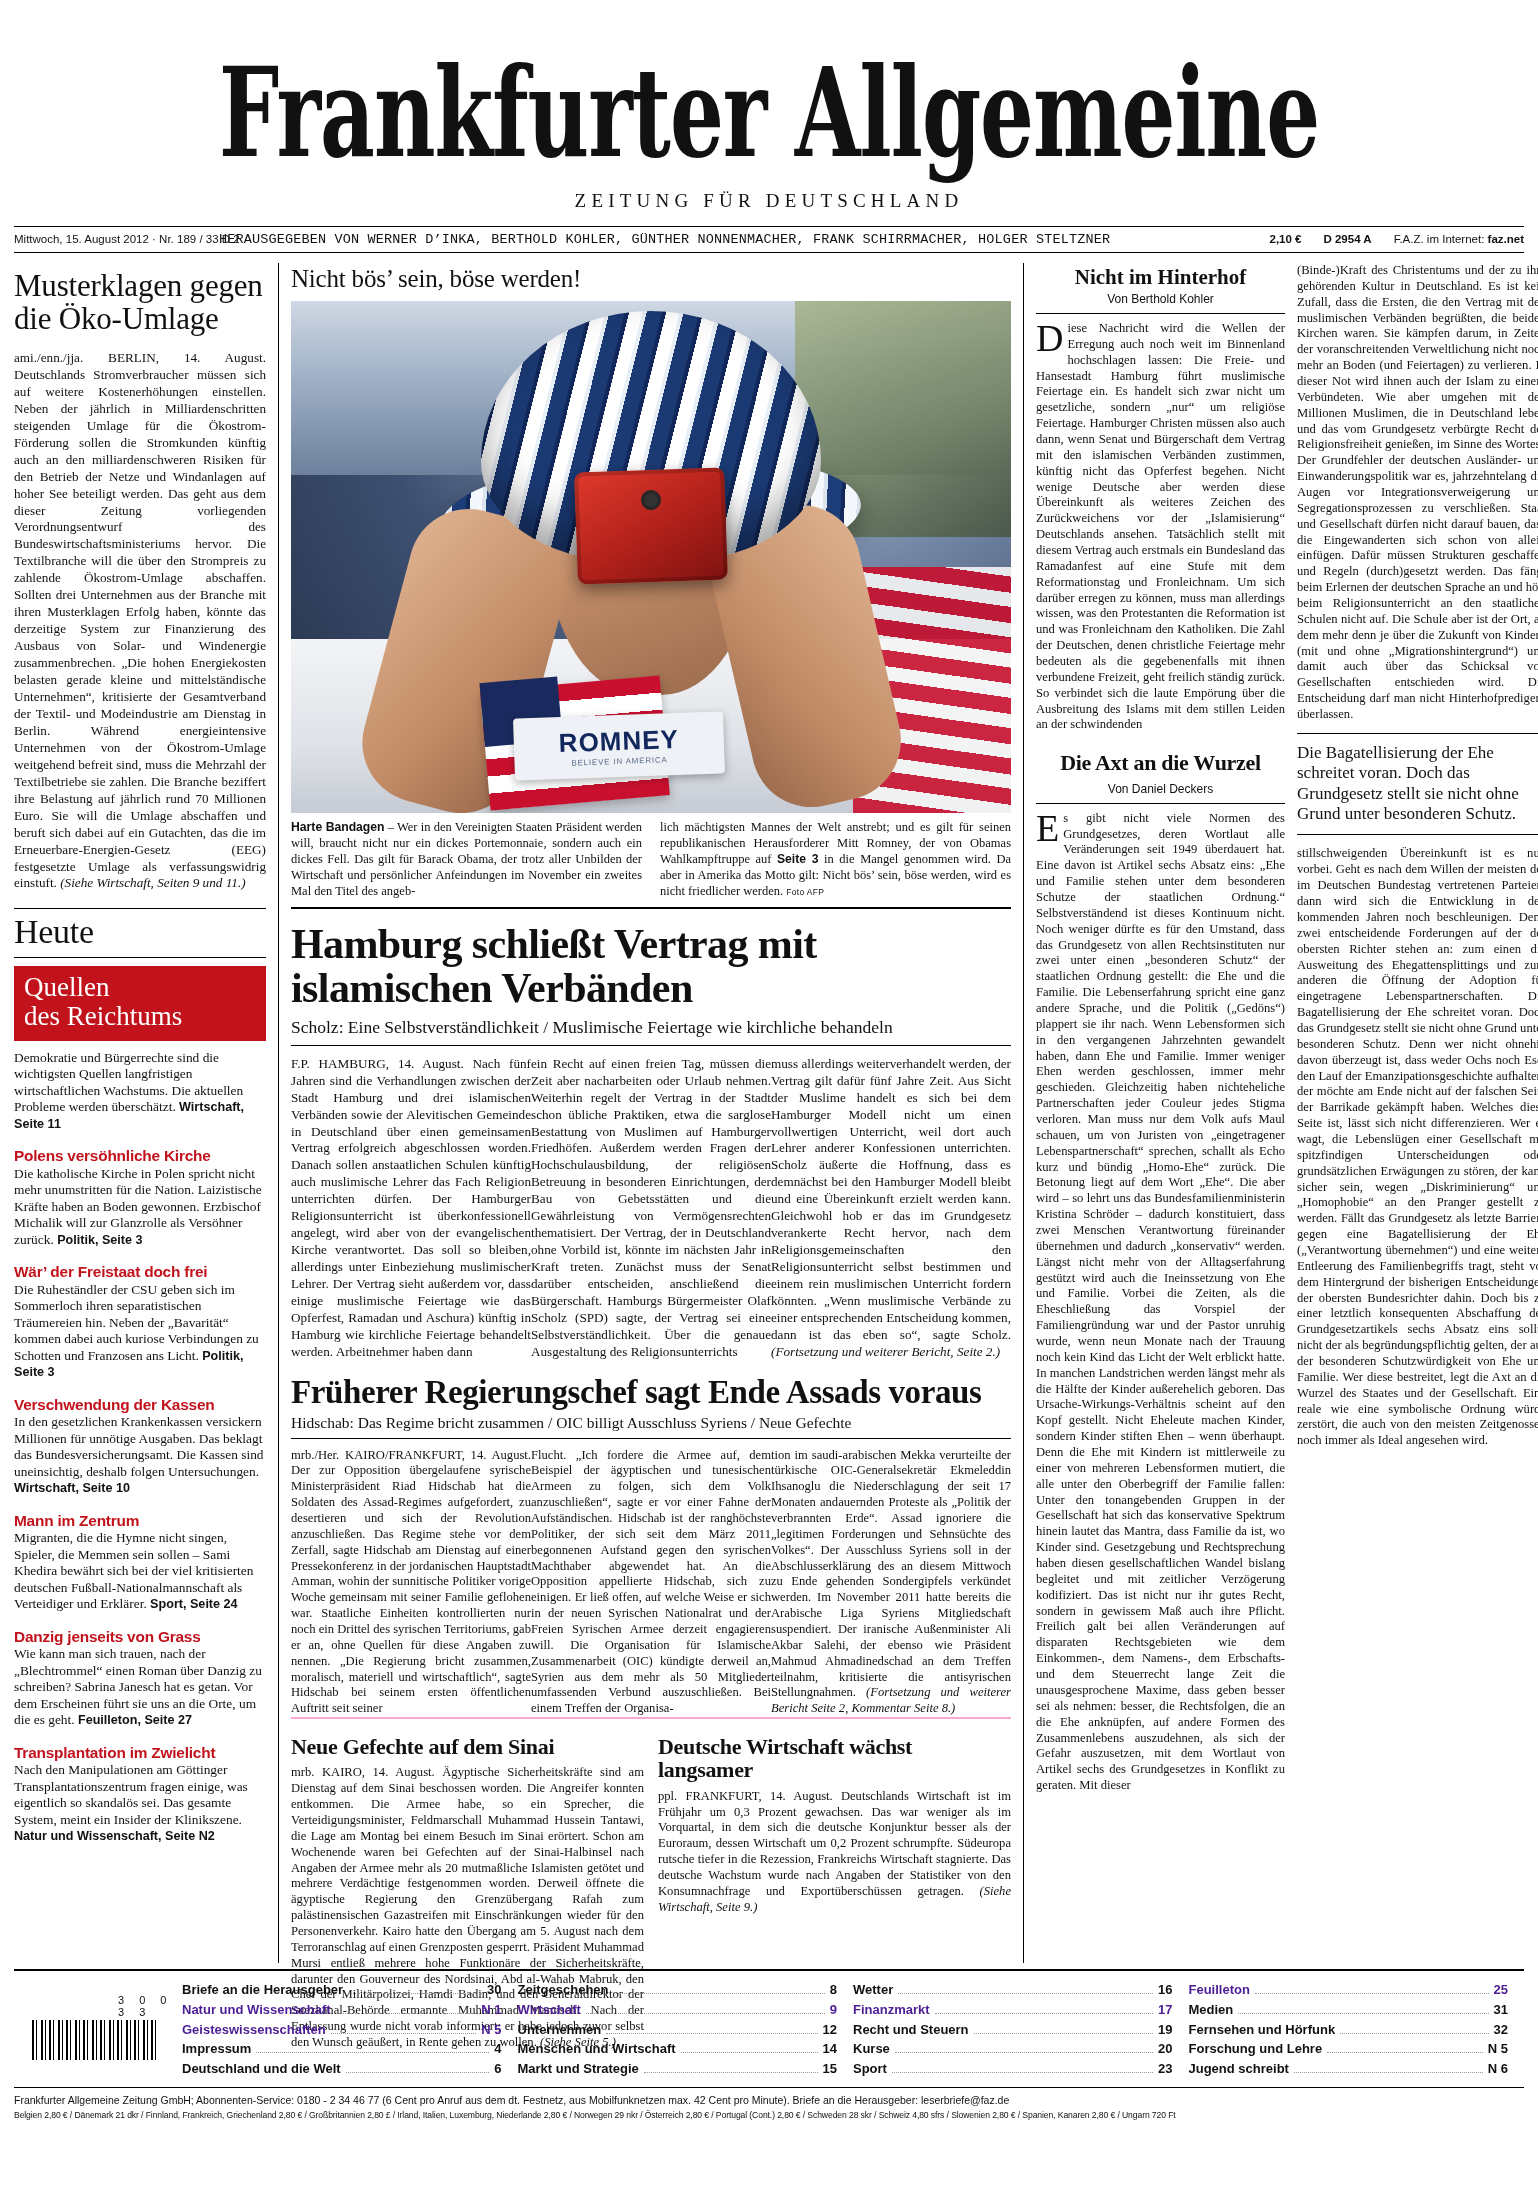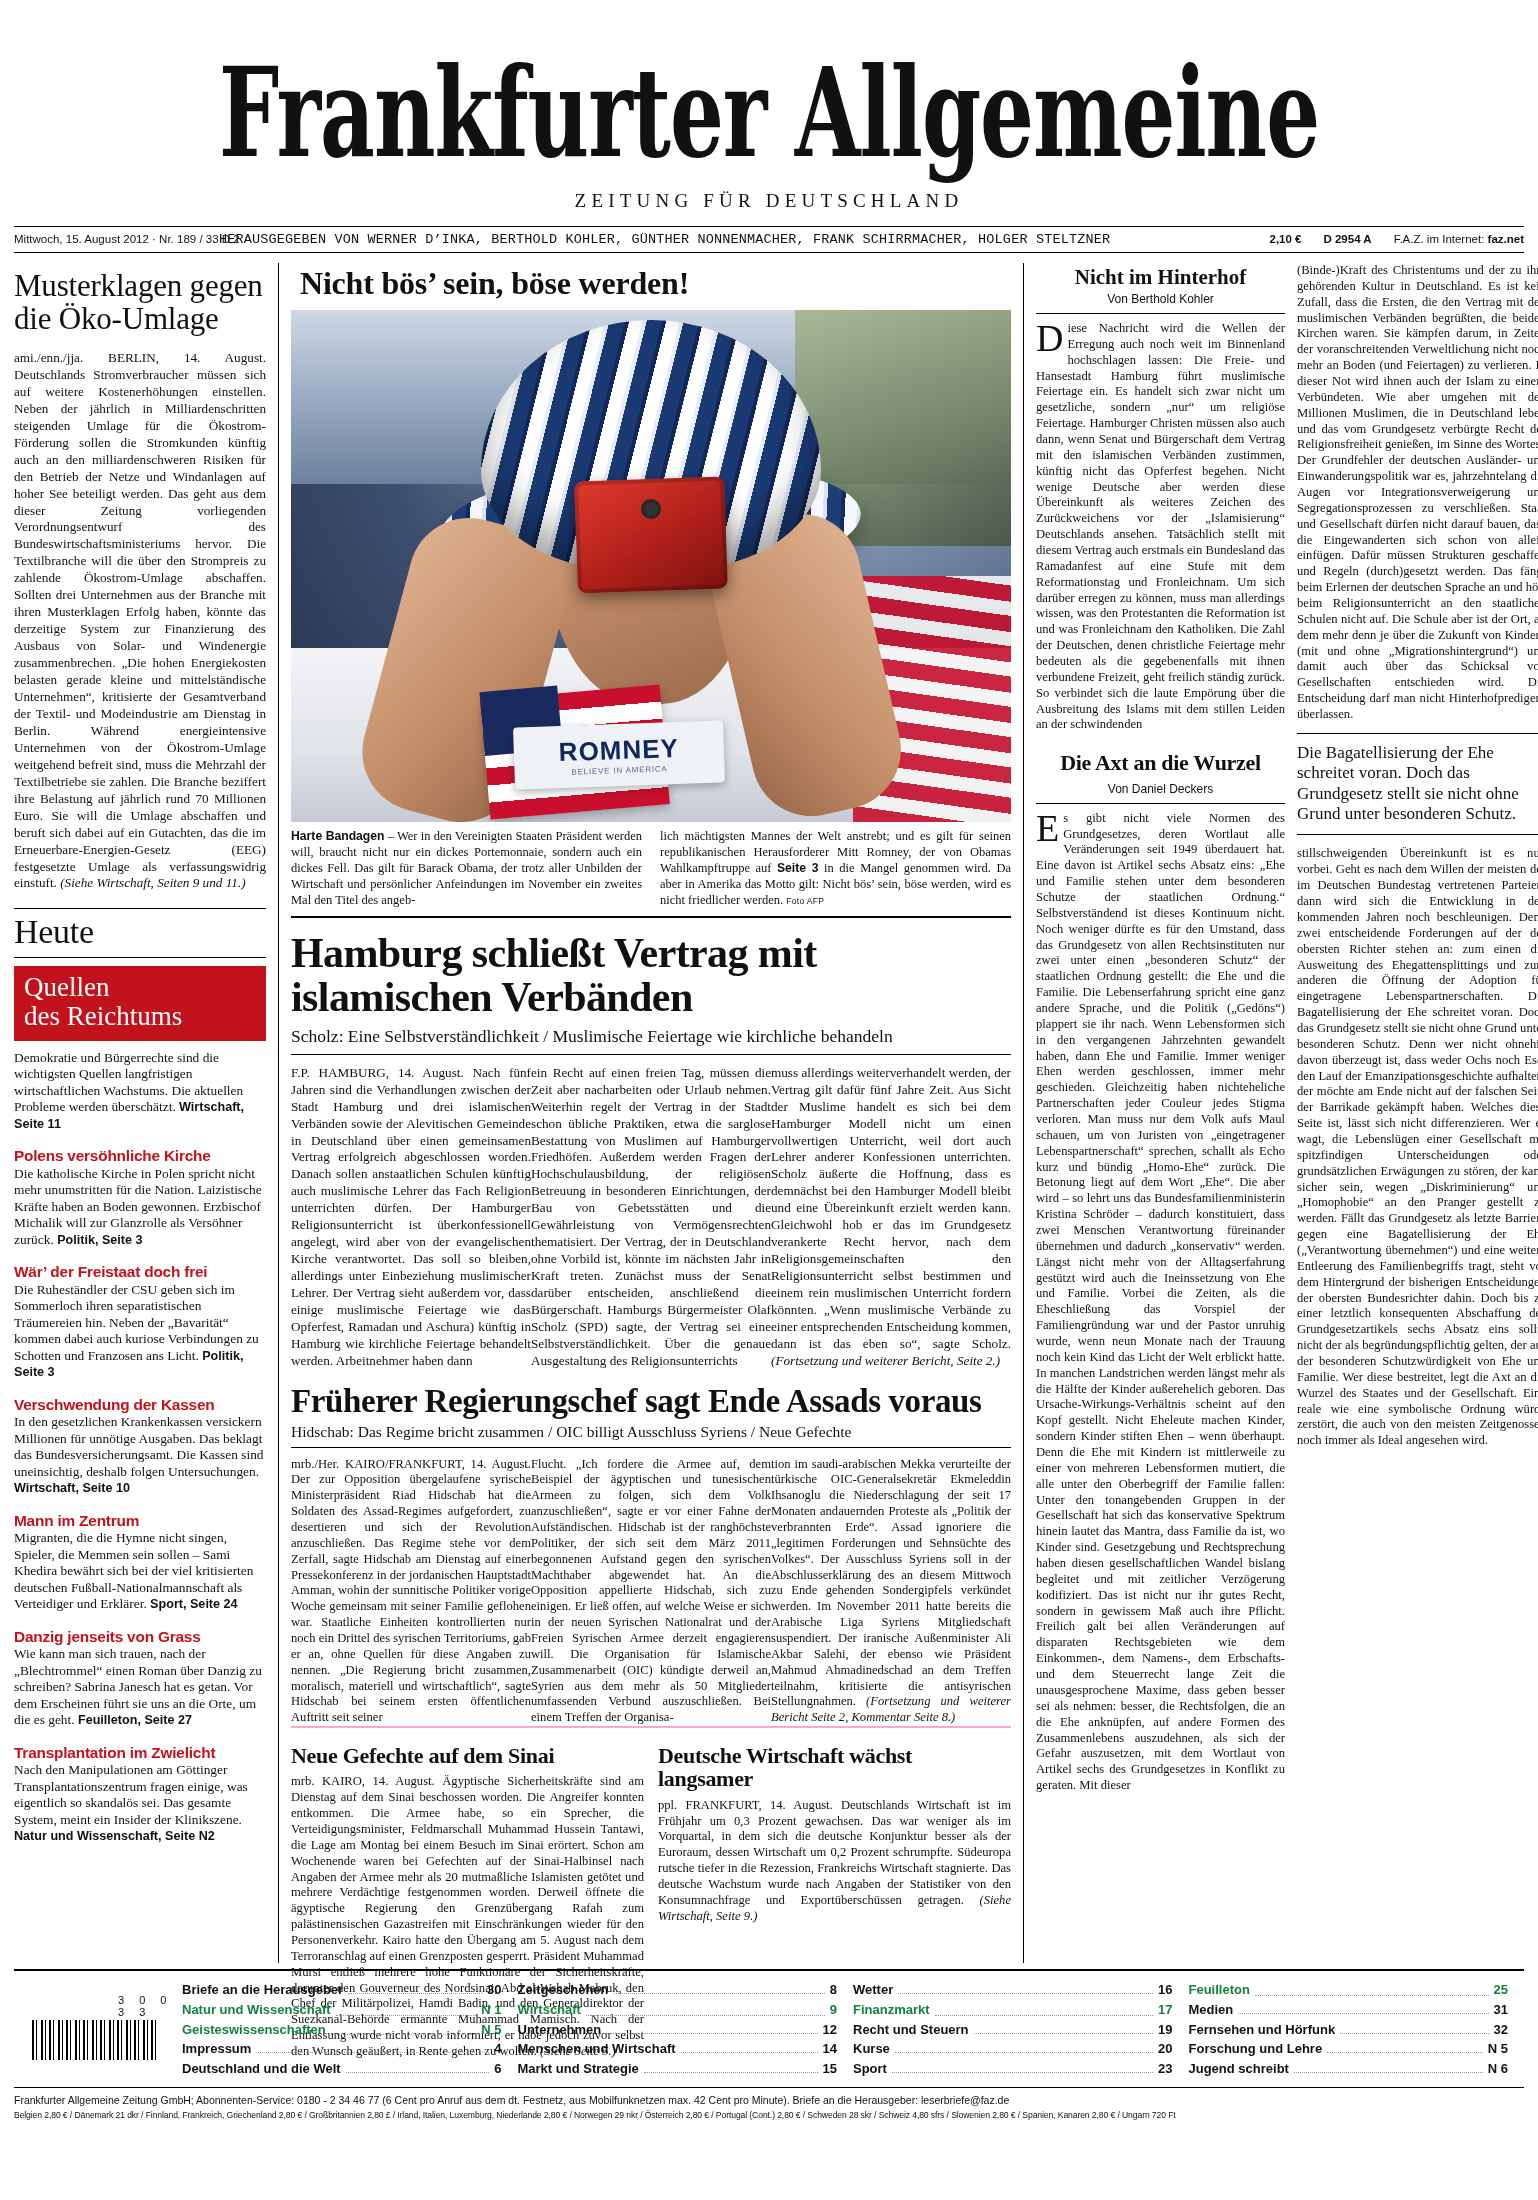--- a/index.html
+++ b/index.html
@@ -154,23 +154,23 @@
   }
   .ref {
     font-family: "Liberation Sans", sans-serif;
     font-weight: 700;
     font-size: 12.6px;
   }
 
   
   .photo-headline {
     font-family: "Liberation Serif", serif;
-    font-size: 32px;
-    font-weight: 700;
-    margin: 2px 0 8px 9px;
+    font-size: 25px;
+    font-weight: 400;
+    margin: 2px 0 8px 0;
     letter-spacing: -0.2px;
   }
   .photo {
     width: 100%;
     height: 512px;
     position: relative;
     overflow: hidden;
     background: #2a3a5c;
   }
   .photo-caption {
@@ -299,21 +299,21 @@
     white-space: nowrap;
   }
   .index-row .nm { flex: none; }
   .index-row .dots {
     flex: 1;
     border-bottom: 1.5px dotted #999;
     margin: 0 5px 4px 5px;
     min-width: 8px;
   }
   .index-row .pg { flex: none; }
-  .index-row.red { color: #15803d; align-items: flex-end; }
+  .index-row.red { color: #4c1d95; }
 
   .imprint {
     font-family: "Liberation Sans", sans-serif;
     font-size: 10.5px;
     line-height: 1.5;
     margin-top: 8px;
     border-top: 1px solid #000;
     padding-top: 5px;
   }
   .imprint .l2 { font-size: 8.6px; letter-spacing: -0.1px; }

